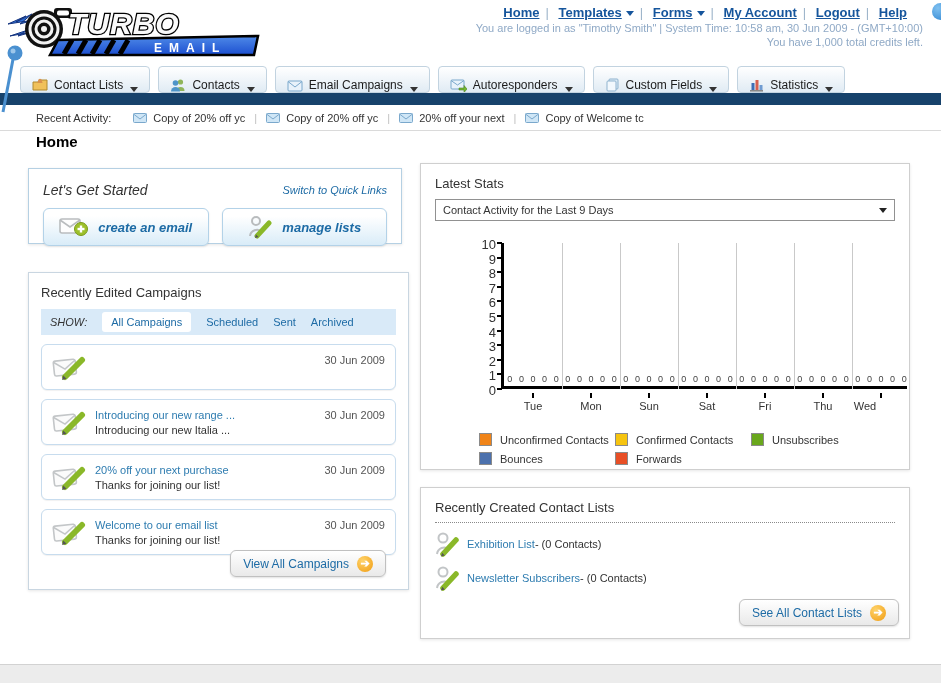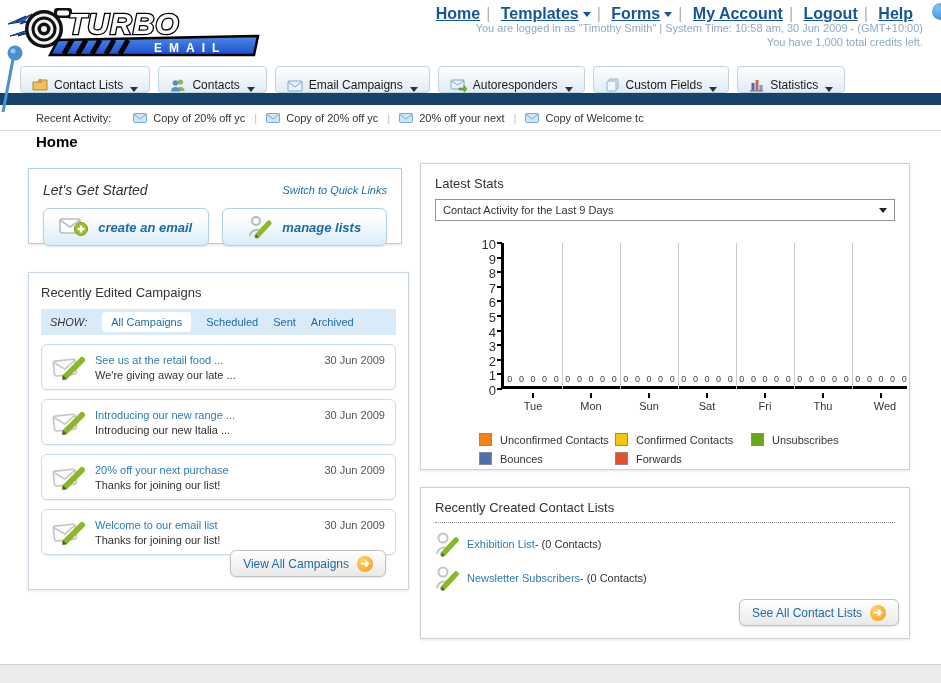--- a/index.html
+++ b/index.html
@@ -3,21 +3,21 @@
 <meta charset="utf-8">
 <style>
   * { margin:0; padding:0; box-sizing:border-box; }
   html,body { width:941px; height:683px; }
   body { font-family:"Liberation Sans", sans-serif; background:#fff; position:relative; overflow:hidden; }
   #page { position:relative; width:941px; height:683px; background:#fff; }
 
   
   #hdr { position:absolute; top:0; left:0; right:0; height:64px; background:#fff; }
   #logo { position:absolute; top:2px; left:6px; }
-  #toplinks { position:absolute; top:5px; right:28px; font-size:16px; font-weight:bold; color:#8ba6c1; white-space:nowrap; }
+  #toplinks { position:absolute; top:5px; right:34px; font-size:13px; font-weight:bold; color:#8ba6c1; white-space:nowrap; }
   #toplinks a { color:#15559c; text-decoration:underline; cursor:pointer; }
   .tl-sep { color:#9db4ca; margin:0 6px; font-weight:normal; }
   .dd-arrow { display:inline-block; width:0; height:0; border-left:4px solid transparent; border-right:4px solid transparent; border-top:5px solid #15559c; margin-left:4px; vertical-align:middle; }
   .loginline { position:absolute; right:18px; font-size:11px; color:#8fa9c6; white-space:nowrap; }
   #login1 { top:22px; } #login2 { top:36px; }
   #edge-dot { position:absolute; top:3px; right:-8px; width:17px; height:17px; border-radius:50%; background:radial-gradient(circle at 35% 30%, #7fc0f0, #2f86d2); }
 
   
   #pin { position:absolute; left:0; top:44px; z-index:6; }
 
@@ -291,24 +291,20 @@
     <div id="camp-rows">
         <div class="camp-row">
           <svg class="camp-icon" width="34" height="28" viewBox="0 0 34 28">
             <g transform="rotate(-6 14 16)">
               <rect x="2" y="7" width="22" height="15" rx="2" fill="#fbfbfb" stroke="#c3c6c8" stroke-width="1.6"></rect>
               <path d="M2 8 L13 16 L24 8" fill="none" stroke="#c3c6c8" stroke-width="1.6"></path>
             </g>
             <line x1="13" y1="24" x2="30" y2="7" stroke="#8ab829" stroke-width="6" stroke-linecap="round"></line>
             <path d="M10 27 l4.5 -1.2 l-3.2 -3.2 Z" fill="#555"></path>
           </svg>
-          <div>
-            <div class="camp-title">See us at the retail food ...</div>
-            <div class="camp-sub">We're giving away our late ...</div>
-          </div>
           <div class="camp-date">30 Jun 2009</div>
         </div>
         <div class="camp-row">
           <svg class="camp-icon" width="34" height="28" viewBox="0 0 34 28">
             <g transform="rotate(-6 14 16)">
               <rect x="2" y="7" width="22" height="15" rx="2" fill="#fbfbfb" stroke="#c3c6c8" stroke-width="1.6"></rect>
               <path d="M2 8 L13 16 L24 8" fill="none" stroke="#c3c6c8" stroke-width="1.6"></path>
             </g>
             <line x1="13" y1="24" x2="30" y2="7" stroke="#8ab829" stroke-width="6" stroke-linecap="round"></line>
             <path d="M10 27 l4.5 -1.2 l-3.2 -3.2 Z" fill="#555"></path>
@@ -447,21 +443,21 @@
           <div class="xtick" style="left: 318px; top: 150px;"></div>
           <div class="xlab" style="left: 290px; width: 58px; top: 157px;">Thu</div>
           <div class="zeros" style="left: 348px; width: 58px;">
             <span>0</span>
             <span>0</span>
             <span>0</span>
             <span>0</span>
             <span>0</span>
           </div>
           <div class="xtick" style="left: 376px; top: 150px;"></div>
-          <div class="xlab" style="left: 352px; width: 58px; top: 157px;">Wed</div>
+          <div class="xlab" style="left: 332px; width: 58px; top: 157px;">Wed</div>
         </div>
     </div>
     <div id="legend">
         <div class="leg-item">
           <span class="swatch" style="background: rgb(240, 132, 24);"></span>
           <span>Unconfirmed Contacts</span>
         </div>
         <div class="leg-item">
           <span class="swatch" style="background: rgb(246, 196, 15);"></span>
           <span>Confirmed Contacts</span>

